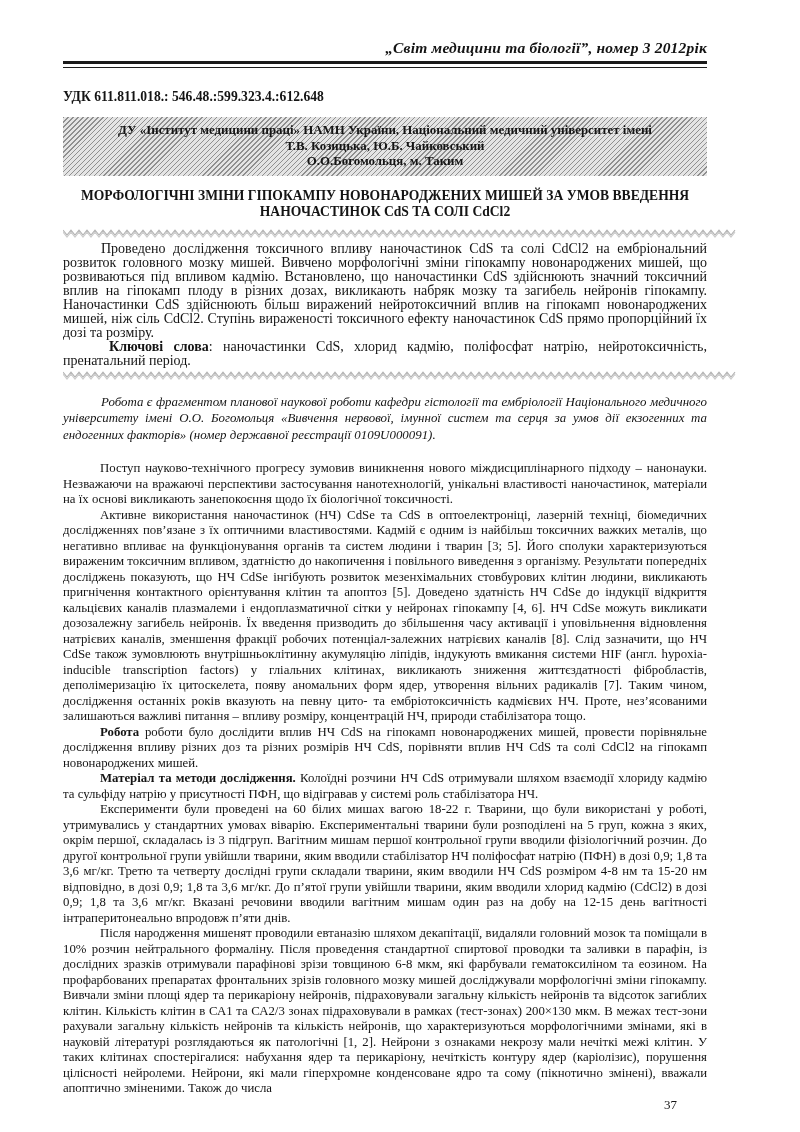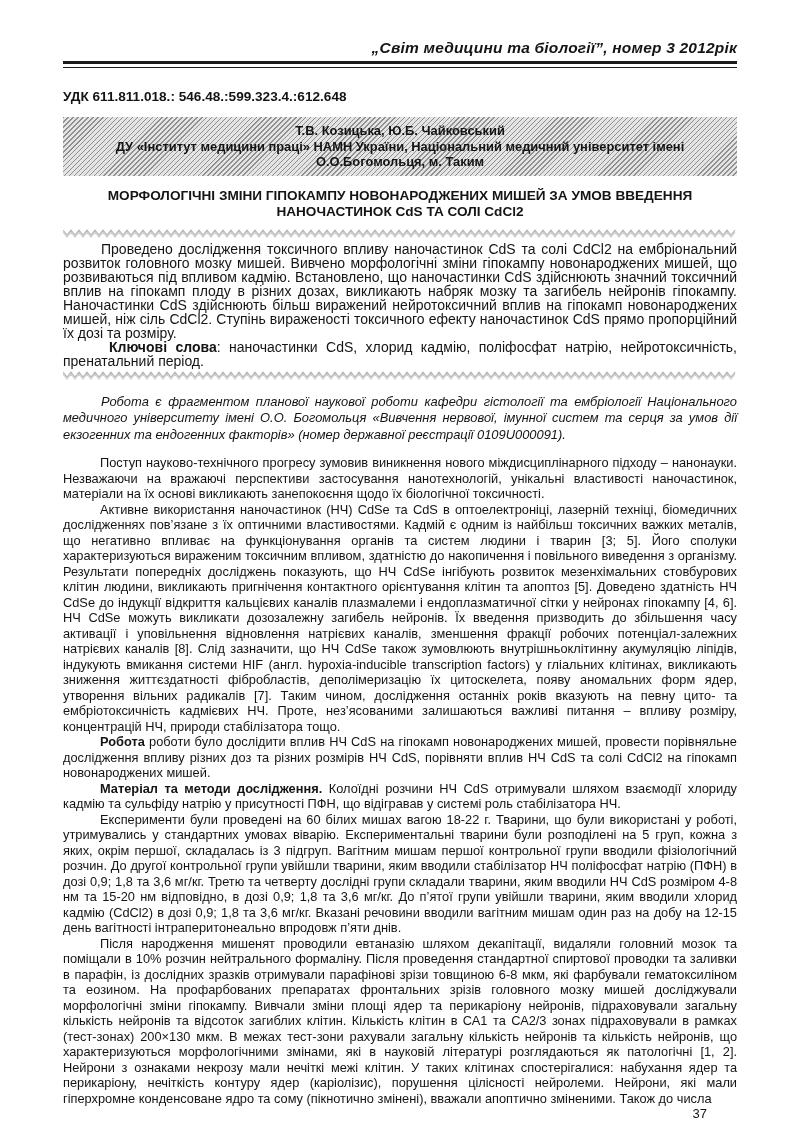--- a/index.html
+++ b/index.html
@@ -1,23 +1,23 @@
 <!DOCTYPE html>
 <html><head>
 <meta charset="utf-8">
 <style>
   html,body { margin:0; padding:0; background:#ffffff; }
   .page {
     position:relative;
     width:800px; height:1132px;
     box-sizing:border-box;
-    padding:38px 63px 0 63px;
+    padding:38px 93px 0 63px;
     background:#ffffff;
     color:#141414;
-    font-family:Liberation Sans, sans-serif;
+    font-family:Liberation Serif, serif;
     overflow:hidden;
   }
   .journal-header {
     text-align:right;
     font-weight:bold;
     font-style:italic;
     font-size:15.5px;
     line-height:19px;
     letter-spacing:.2px;
   }
@@ -61,21 +61,21 @@
   .kw-label { font-weight:bold;margin-left:8px; }
   .funding {
     margin:13px 0 0 0;
     font-style:italic;
     font-size:12.9px;
     line-height:16.5px;
     text-align:justify;
     text-indent:38px;
   }
   .body-text {
-    margin-top:12px;
+    margin-top:18px;
     font-size:12.8px;
     line-height:15.5px;
     text-align:justify;
   }
   .body-text p { margin:0; text-indent:37px; }
   .lead { font-weight:bold; }
   .page-number {
     text-align:right;
     padding-right:30px;
     font-size:13px;
@@ -85,22 +85,22 @@
 <body>
 
 <div class="page">
 
   <div class="journal-header">„Світ медицини та біології”, номер 3 2012рік</div>
   <div class="header-rule"></div>
 
   <div class="udc">УДК 611.811.018.: 546.48.:599.323.4.:612.648</div>
 
   <div class="authors-box">
+    <div>ДУ «Інститут медицини праці» НАМН України, Національний медичний університет імені</div>
     <div>Т.В. Козицька, Ю.Б. Чайковський</div>
-    <div>ДУ «Інститут медицини праці» НАМН України, Національний медичний університет імені</div>
     <div>О.О.Богомольця, м. Таким</div>
   </div>
 
   <div class="article-title">
     <div>МОРФОЛОГІЧНІ ЗМІНИ ГІПОКАМПУ НОВОНАРОДЖЕНИХ МИШЕЙ ЗА УМОВ ВВЕДЕННЯ</div>
     <div>НАНОЧАСТИНОК CdS ТА СОЛІ CdCl2</div>
   </div>
 
   <svg class="zigzag" width="674" height="10" viewBox="0 0 674 10">
     <path fill="none" stroke="#b4b4b4" stroke-width="1.1" d="M0 1.2 L4 6.2 L8 1.2 L12 6.2 L16 1.2 L20 6.2 L24 1.2 L28 6.2 L32 1.2 L36 6.2 L40 1.2 L44 6.2 L48 1.2 L52 6.2 L56 1.2 L60 6.2 L64 1.2 L68 6.2 L72 1.2 L76 6.2 L80 1.2 L84 6.2 L88 1.2 L92 6.2 L96 1.2 L100 6.2 L104 1.2 L108 6.2 L112 1.2 L116 6.2 L120 1.2 L124 6.2 L128 1.2 L132 6.2 L136 1.2 L140 6.2 L144 1.2 L148 6.2 L152 1.2 L156 6.2 L160 1.2 L164 6.2 L168 1.2 L172 6.2 L176 1.2 L180 6.2 L184 1.2 L188 6.2 L192 1.2 L196 6.2 L200 1.2 L204 6.2 L208 1.2 L212 6.2 L216 1.2 L220 6.2 L224 1.2 L228 6.2 L232 1.2 L236 6.2 L240 1.2 L244 6.2 L248 1.2 L252 6.2 L256 1.2 L260 6.2 L264 1.2 L268 6.2 L272 1.2 L276 6.2 L280 1.2 L284 6.2 L288 1.2 L292 6.2 L296 1.2 L300 6.2 L304 1.2 L308 6.2 L312 1.2 L316 6.2 L320 1.2 L324 6.2 L328 1.2 L332 6.2 L336 1.2 L340 6.2 L344 1.2 L348 6.2 L352 1.2 L356 6.2 L360 1.2 L364 6.2 L368 1.2 L372 6.2 L376 1.2 L380 6.2 L384 1.2 L388 6.2 L392 1.2 L396 6.2 L400 1.2 L404 6.2 L408 1.2 L412 6.2 L416 1.2 L420 6.2 L424 1.2 L428 6.2 L432 1.2 L436 6.2 L440 1.2 L444 6.2 L448 1.2 L452 6.2 L456 1.2 L460 6.2 L464 1.2 L468 6.2 L472 1.2 L476 6.2 L480 1.2 L484 6.2 L488 1.2 L492 6.2 L496 1.2 L500 6.2 L504 1.2 L508 6.2 L512 1.2 L516 6.2 L520 1.2 L524 6.2 L528 1.2 L532 6.2 L536 1.2 L540 6.2 L544 1.2 L548 6.2 L552 1.2 L556 6.2 L560 1.2 L564 6.2 L568 1.2 L572 6.2 L576 1.2 L580 6.2 L584 1.2 L588 6.2 L592 1.2 L596 6.2 L600 1.2 L604 6.2 L608 1.2 L612 6.2 L616 1.2 L620 6.2 L624 1.2 L628 6.2 L632 1.2 L636 6.2 L640 1.2 L644 6.2 L648 1.2 L652 6.2 L656 1.2 L660 6.2 L664 1.2 L668 6.2 L672 1.2 "></path>

